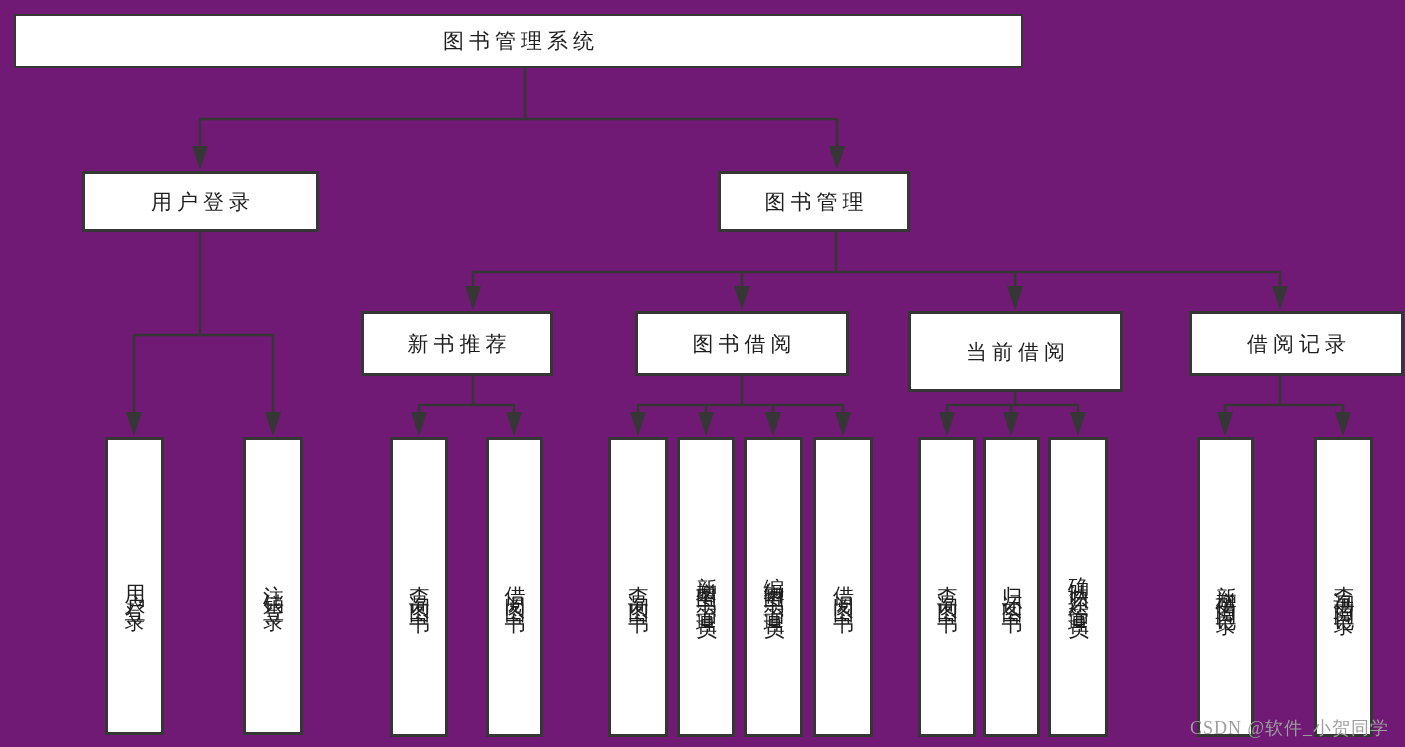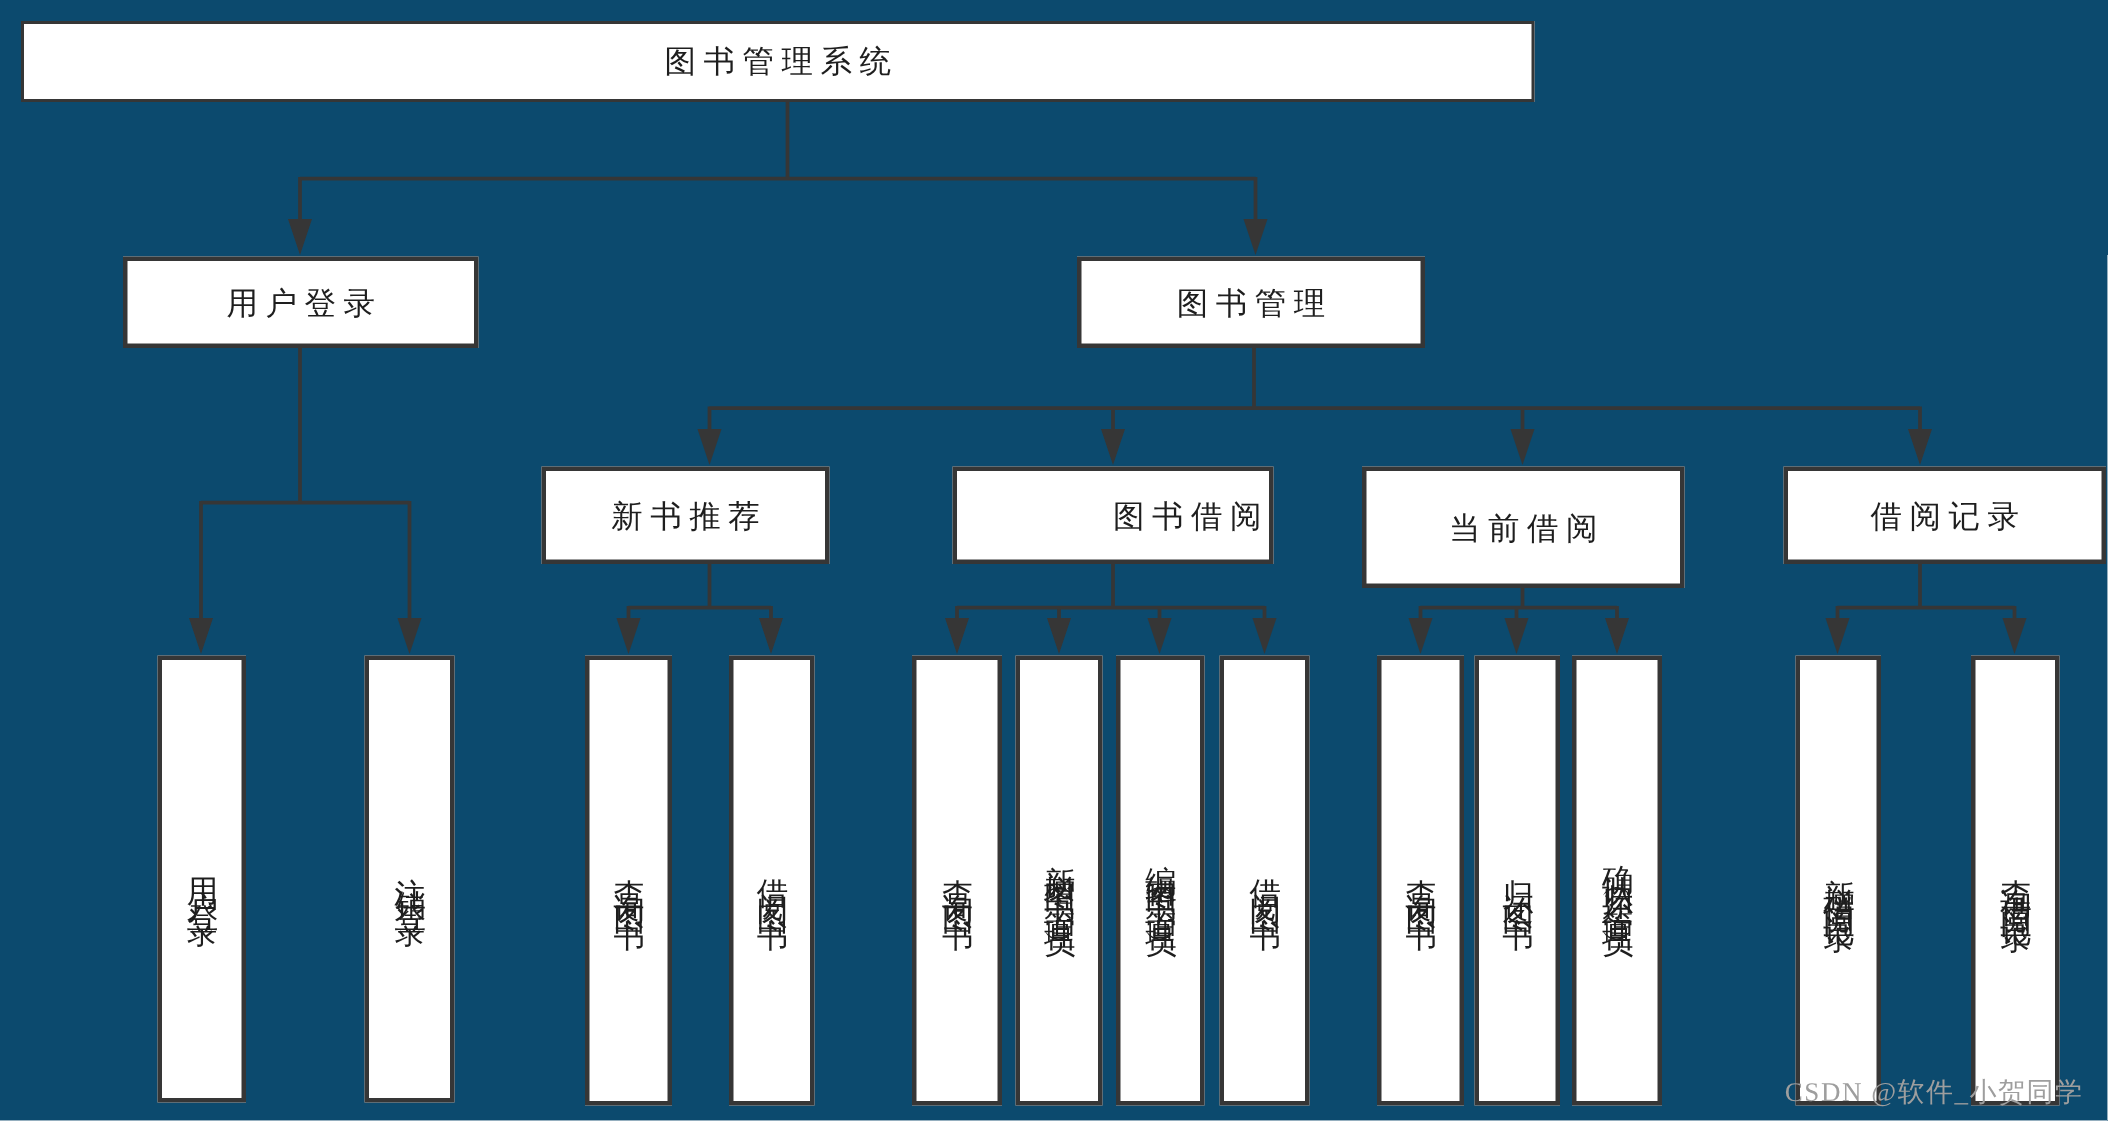--- a/index.html
+++ b/index.html
@@ -1,20 +1,20 @@
 <!DOCTYPE html>
 <html><head>
 <meta charset="utf-8">
 <style>
   html, body { margin: 0; padding: 0; background: #ffffff; }
   #stage {
     position: relative;
     width: 1405px;
     height: 747px;
-    background: #0c4a6e;
+    background: #701a75;
     overflow: hidden;
     font-family: "DejaVu Sans", "Liberation Sans", sans-serif;
   }
   #connectors {
     position: absolute;
     left: 0; top: 0;
     width: 1405px; height: 747px;
   }
   .box {
     position: absolute;
@@ -91,28 +91,28 @@
     </g>
   </svg>
 
   <div class="box thin" style="left:14px; top:14px; width:1009px; height:54px;">
     <span class="label-h">图书管理系统</span>
   </div>
 
   <div class="box" style="left:82px; top:171px; width:237px; height:61px;">
     <span class="label-h">用户登录</span>
   </div>
-  <div class="box" style="left:718px; top:171px; width:232px; height:61px;">
+  <div class="box" style="left:718px; top:171px; width:192px; height:61px;">
     <span class="label-h">图书管理</span>
   </div>
 
   <div class="box" style="left:361px; top:311px; width:192px; height:65px;">
     <span class="label-h">新书推荐</span>
   </div>
-  <div class="box" style="left:635px; top:311px; width:214px; height:65px;justify-content:flex-end;">
+  <div class="box" style="left:635px; top:311px; width:214px; height:65px;">
     <span class="label-h">图书借阅</span>
   </div>
   <div class="box" style="left:908px; top:311px; width:215px; height:81px;">
     <span class="label-h">当前借阅</span>
   </div>
   <div class="box" style="left:1172px; top:311px; width:215px; height:65px;margin-left:17px;">
     <span class="label-h">借阅记录</span>
   </div>
 
   <div class="box" style="left:105px; top:437px; width:59px; height:298px;">

